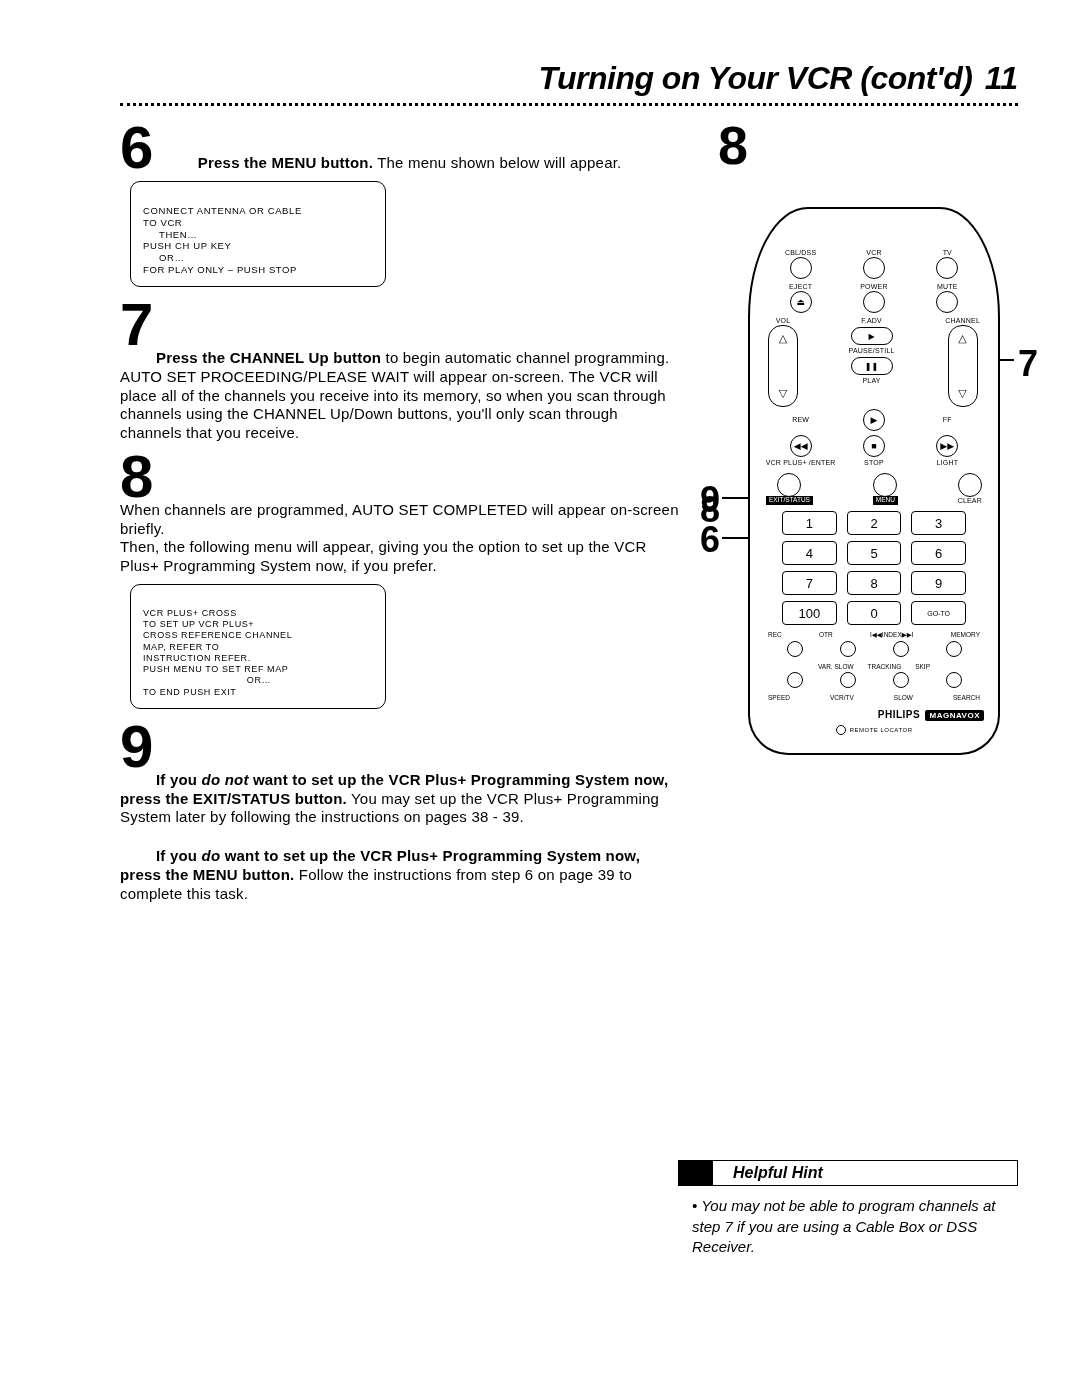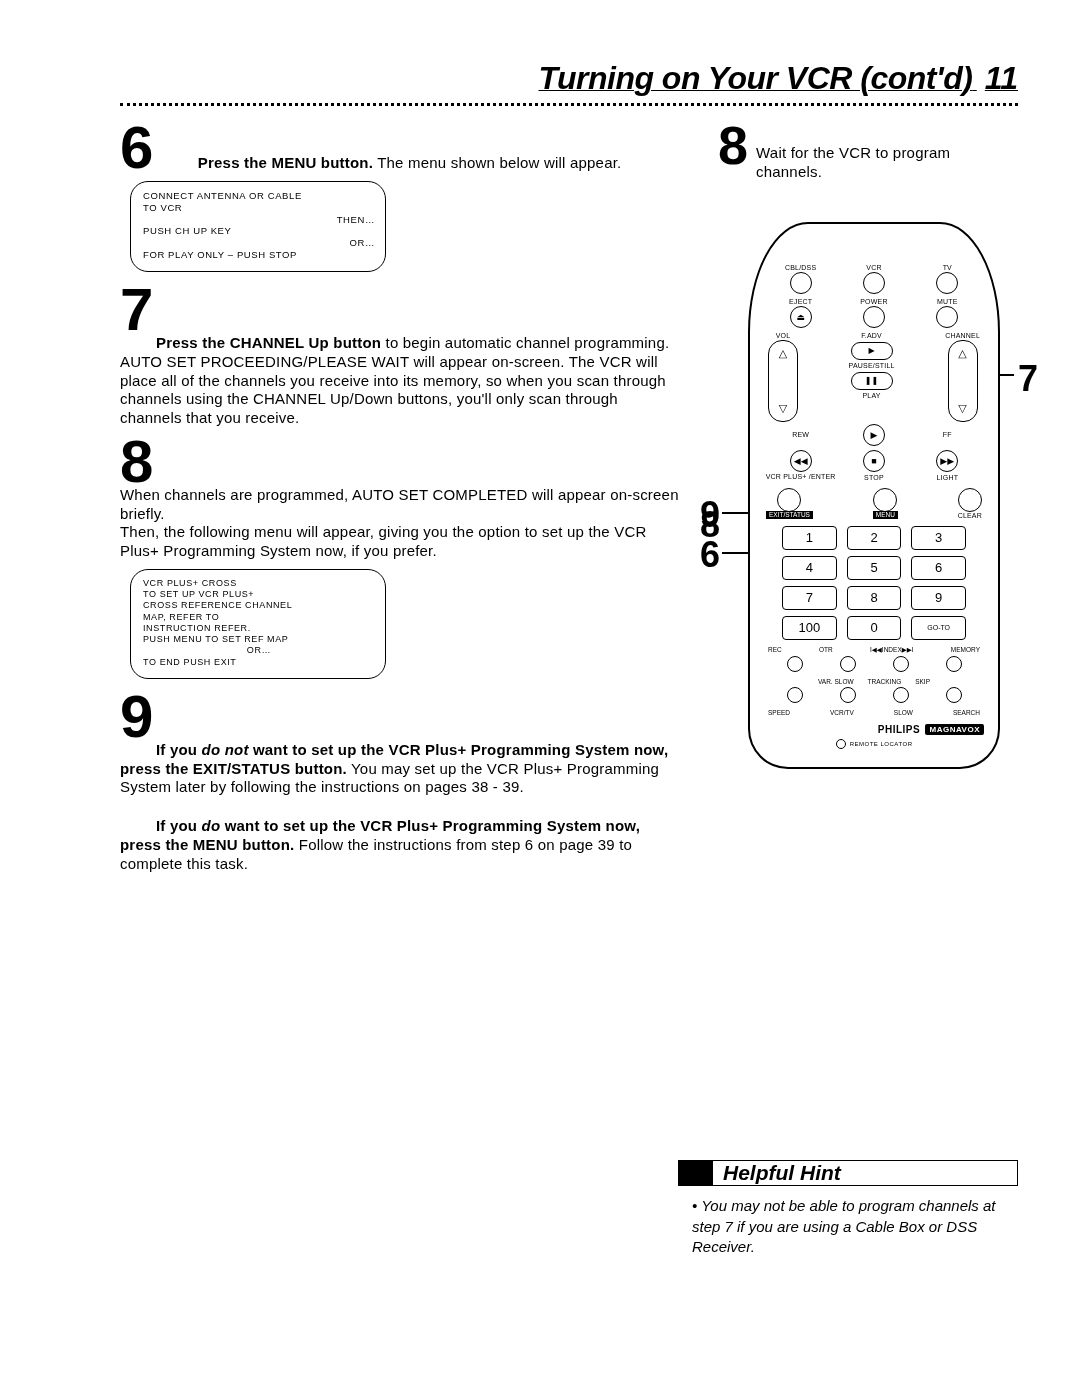--- a/index.html
+++ b/index.html
@@ -12,21 +12,20 @@
     width: 1080px;
     height: 1397px;
     position: relative;
     box-sizing: border-box;
     padding: 90px 62px 40px 120px;
   }
   .header {
     text-align: right;
     margin-top: -30px;
     margin-bottom: 6px;
-    text-decoration: underline;
   }
   .header-title {
     font-style: italic;
     font-weight: bold;
     font-size: 32px;
     letter-spacing: -0.5px;
     font-family: "Helvetica Neue", Arial, sans-serif;
   }
   .header-page {
     font-style: italic;
@@ -66,23 +65,23 @@
   .step-text {
     font-size: 15px;
     line-height: 1.25;
     letter-spacing: 0.2px;
   }
   .step-first-line {
     display: inline;
   }
   .menu-box {
     border: 1.5px solid #000;
-    border-radius: 18px;
+    border-radius: 10px;
     width: 232px;
-    padding: 8px 10px 10px 12px;
+    padding: 23px 10px 10px 12px;
     margin: 8px 0 14px 10px;
     font-size: 9.5px;
     line-height: 1.25;
     letter-spacing: 0.6px;
     font-family: Arial, sans-serif;
   }
   .remote-wrap {
     position: relative;
     margin-top: 40px;
   }
@@ -218,32 +217,32 @@
     align-items:center;
   }
   .hh-title-black {
     background:#000;
     width:34px;
     height:100%;
   }
   .hh-title-text {
     font-style:italic;
     font-weight:bold;
-    font-size:21px;
-    padding-left:10px;
+    font-size:16px;
+    padding-left:20px;
   }
   .hh-body {
     font-style:italic;
     font-size:15px;
     padding:10px 12px 0 14px;
     line-height:1.35;
   }
   b { font-weight:bold;padding-left:36px; }
   em.it { font-style:italic; }
-  .menu-box .indent1 { margin-left:16px; display:block;text-align:right; }
+  .menu-box .indent1 { margin-left:16px; display:block; }
   .menu-box .center { text-align:center; display:block; }
   .step8-right {
     display:flex;
     align-items:flex-start;
     gap:4px;
     margin-bottom:10px;
   }
   .step8-right .bignum { font-size:54px; }
 </style>
 </head>
@@ -308,21 +307,20 @@
           <b><span>If you </span><em class="it">do</em><span> want to set up the VCR Plus+ Programming System now, press the MENU button.</span></b><span> Follow the instructions from step 6 on page 39 to complete this task.</span>
         </div>
       </div>
 
     </div>
 
     <div class="col-right">
 
       <div class="step8-right">
         <span class="bignum">8</span>
-        <span class="step-text" style="padding-top:20px;">Wait for the VCR to program channels.</span>
       </div>
 
       <div class="remote-wrap">
 
         <span class="callout-num" style="top:136px; right:-20px;">7</span>
         <div class="callout-line" style="top:152px; right:4px; width:30px;"></div>
 
         <span class="callout-num" style="top:282px; left:-18px;">8</span>
 
         <span class="callout-num" style="top:272px; left:-18px;">9</span>

